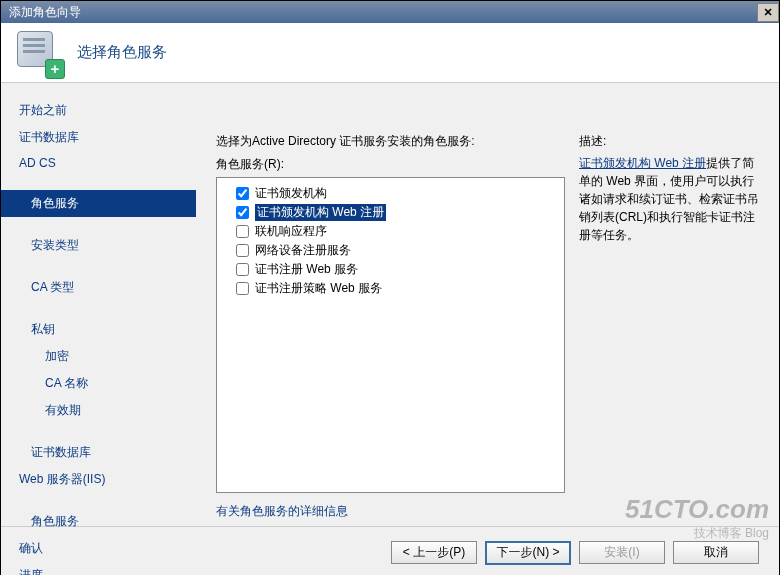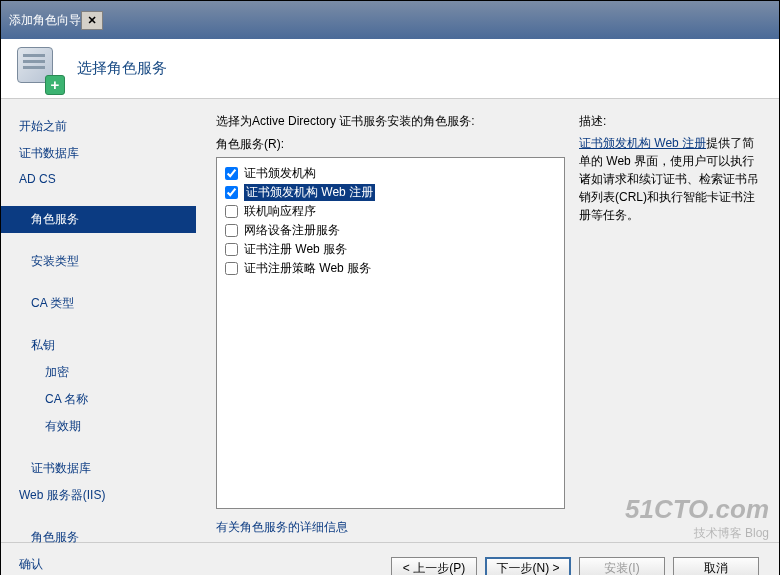--- a/index.html
+++ b/index.html
@@ -1,38 +1,38 @@
 <!DOCTYPE html>
 <html><head>
 <meta charset="utf-8">
 <style>
 * { margin: 0; padding: 0; box-sizing: border-box; }
 body { font-family: "Microsoft YaHei", SimSun, Arial, sans-serif; font-size: 12px; background: #888; }
 .window { width: 780px; height: 575px; background: #f0f0f0; border: 1px solid #000; position: relative; }
-.titlebar { height: 38px; background: linear-gradient(#7a8ca6, #4a6a98); display: flex; align-items: center; padding: 0 0 0 8px; color: #fff; font-size: 12px; }
+.titlebar { height: 22px; background: linear-gradient(#7a8ca6, #4a6a98); display: flex; align-items: center; justify-content: space-between; padding: 0 0 0 8px; color: #fff; font-size: 12px; }
 .titlebar-buttons { display: flex; }
 .title-close { width: 22px; height: 19px; background: #d4d0c8; color: #000; border: 1px solid #808080; display: flex; align-items: center; justify-content: center; font-family: Arial; font-weight: bold; font-size: 11px; cursor: pointer; }
 .header { height: 60px; background: #fff; border-bottom: 1px solid #ccc; display: flex; align-items: center; padding-left: 16px; }
 .header-icon { width: 44px; height: 44px; position: relative; margin-right: 16px; }
 .server-icon { width: 36px; height: 36px; background: linear-gradient(135deg,#e0e6ec,#b8c4d4); border: 1px solid #7a8a9c; border-radius: 4px; position: relative; }
 .server-icon:before { content: ""; position: absolute; left: 5px; top: 6px; width: 22px; height: 3px; background: #89a; box-shadow: 0 6px 0 #89a, 0 12px 0 #89a; }
 .plus-badge { position: absolute; right: -4px; bottom: -4px; width: 20px; height: 20px; background: #3cb371; border-radius: 3px; display: flex; align-items: center; justify-content: center; color: #fff; font-weight: bold; font-size: 15px; border: 1px solid #2a8a54; }
 .header-title { font-size: 15px; color: #1B4C85; }
 .body { display: flex; height: calc(100% - 82px - 48px); justify-content: flex-end; }
 .sidebar { width: 195px; background: #f0f0f0; padding-top: 14px; }
 .nav-item { padding: 5px 0 5px 18px; color: #0b3b82; cursor: pointer; }
 .nav-item.selected { background: #0b3b82; color: #fff; padding-left: 30px; }
 .nav-item.sub1 { padding-left: 30px; margin-top: 15px; }
 .nav-item.sub2 { padding-left: 44px; }
-.content { flex: 1; padding: 14px 14px 6px 20px; display: flex; flex-direction: column; }
+.content { flex: 1; padding: 14px 14px 6px 20px; display: flex; flex-direction: column; margin-top: 36px; }
 .content-top { display: flex; flex: 1; min-height: 0; }
 .left-col { flex: 1; display: flex; flex-direction: column; }
 .instruction { margin-bottom: 6px; }
 .field-label { margin-bottom: 4px; }
-.listbox { flex: 1; border: 1px solid #888; background: #fff; padding: 6px 8px; overflow: auto; }
+.listbox { flex: 1; border: 1px solid #888; background: #fff; padding: 6px 19px; overflow: auto; }
 .chk-row { display: flex; align-items: center; padding: 1px 0; }
 .chk { width: 13px; height: 13px; margin-right: 6px; }
 .chk-label { white-space: nowrap; }
 .chk-row.highlight .chk-label { background: #0b3b82; color: #fff; padding: 0 2px; }
 .right-col { width: 200px; padding-left: 14px; }
 .desc-title { margin-bottom: 4px; }
 .desc-body { line-height: 1.5; }
 .desc-body a { color: #0b3b82; text-decoration: underline; }
 .more-link { color: #0b3b82; margin-top: 10px; display: inline-block; cursor: pointer; }
 .footer { height: 52px; border-top: 1px solid #ccc; display: flex; align-items: center; justify-content: flex-end; padding-right: 20px; gap: 8px; background: #f0f0f0; }

